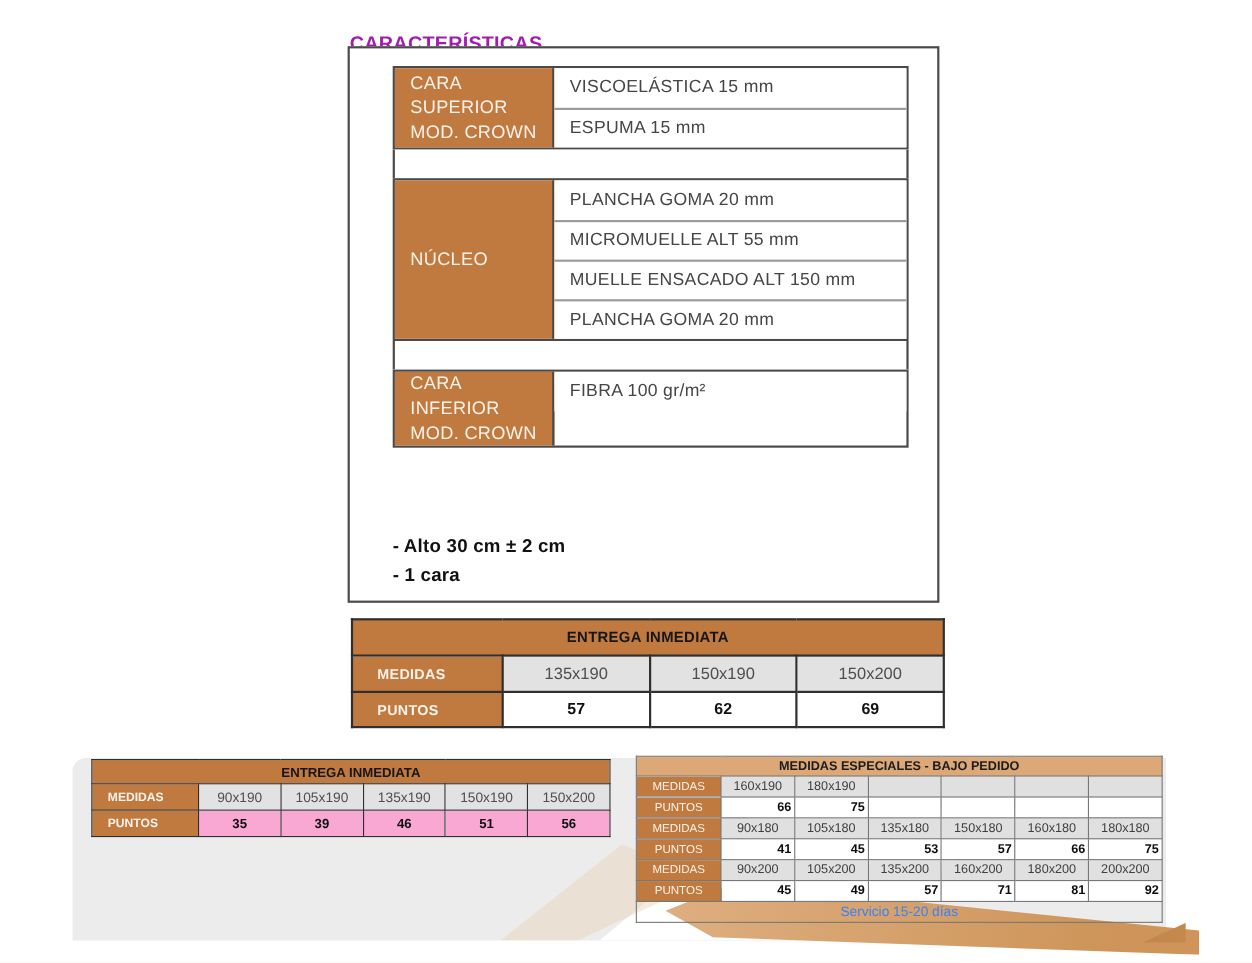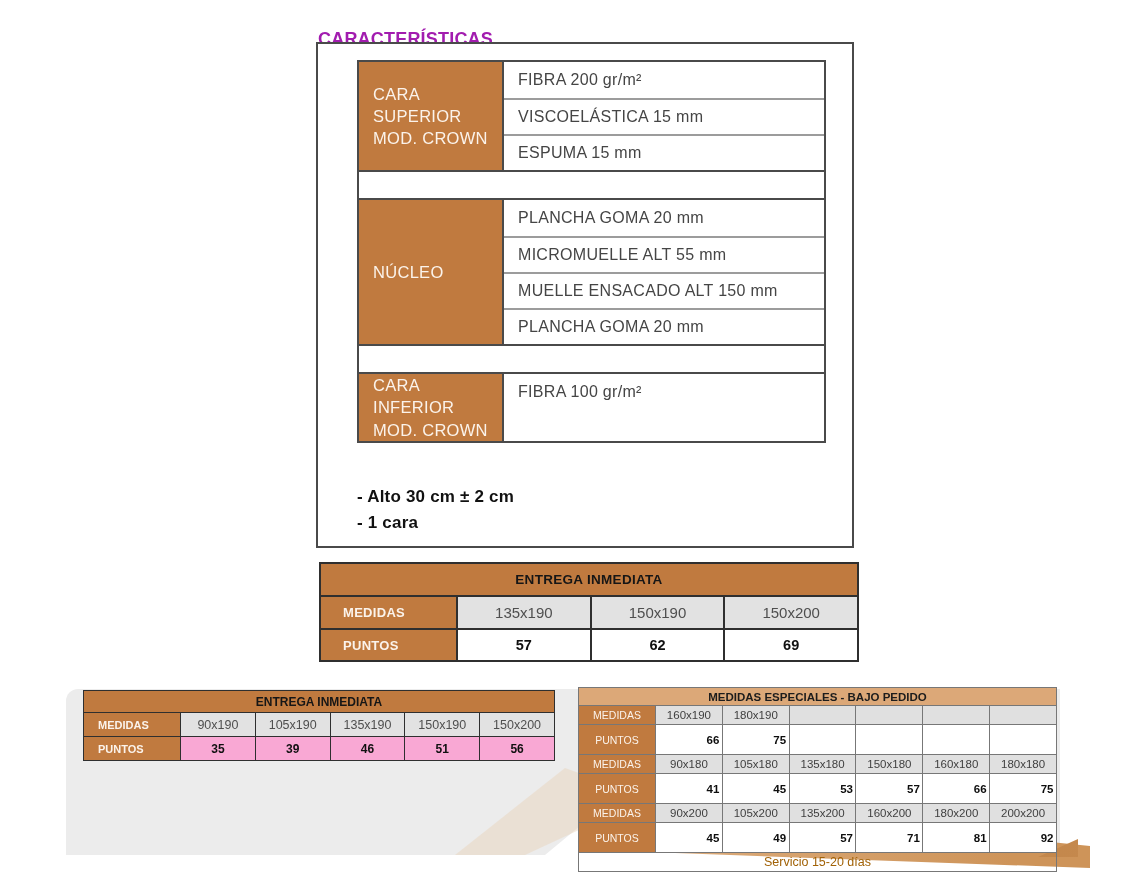--- a/index.html
+++ b/index.html
@@ -69,23 +69,23 @@
   .tbl-small .pts { height:24px; background:#f9a8d4; text-align:center; color:#101010;
     font-size:12px; font-weight:800; }
 
   
   .tbl-special { left:578px; top:687px; width:479px; }
   .tbl-special td { border:1px solid #777777; }
   .tbl-special .hdr { height:18px; background:#DCA878; text-align:center;
     font-size:11.5px; font-weight:600; color:#1c1c1c;margin-left:32px; }
   .tbl-special .lbl { height:19px; background:#C07A3F; color:#FBF3EB; font-size:10.5px; text-align:center; }
   .tbl-special .med { height:19px; background:#E0E0E0; text-align:center; color:#3f3f3f; font-size:11.5px; }
-  .tbl-special .pts { height:30px; background:#ffffff; text-align:center; color:#0d0d0d;
+  .tbl-special .pts { height:19px; background:#ffffff; text-align:center; color:#0d0d0d;
     font-size:11.5px; font-weight:800;padding-left:48px; }
-  .tbl-special .ftr { height:19px; background:transparent; text-align:center; color:#a16207; font-size:12.5px; }
+  .tbl-special .ftr { height:19px; background:transparent; text-align:center; color:#3b82f6; font-size:12.5px; }
 </style>
 </head>
 <body>
 
 <div class="sheet">
 
   <div class="bg-band"></div>
   <div class="bg-white-slash"></div>
   <div class="bg-tan-faint"></div>
   <div class="bg-tan-stripe"></div>
@@ -95,21 +95,20 @@
 
   <div class="spec-box">
     <div class="spec-table">
 
       <div class="spec-section">
         <div class="spec-label">
           <div>CARA SUPERIOR</div>
           <div>MOD. CROWN</div>
         </div>
         <div class="spec-rows">
-          <div class="spec-row">FIBRA 200 gr/m²</div>
           <div class="spec-row">VISCOELÁSTICA 15 mm</div>
           <div class="spec-row">ESPUMA 15 mm</div>
         </div>
       </div>
 
       <div class="spec-spacer"></div>
 
       <div class="spec-section">
         <div class="spec-label">
           <div>NÚCLEO</div>

